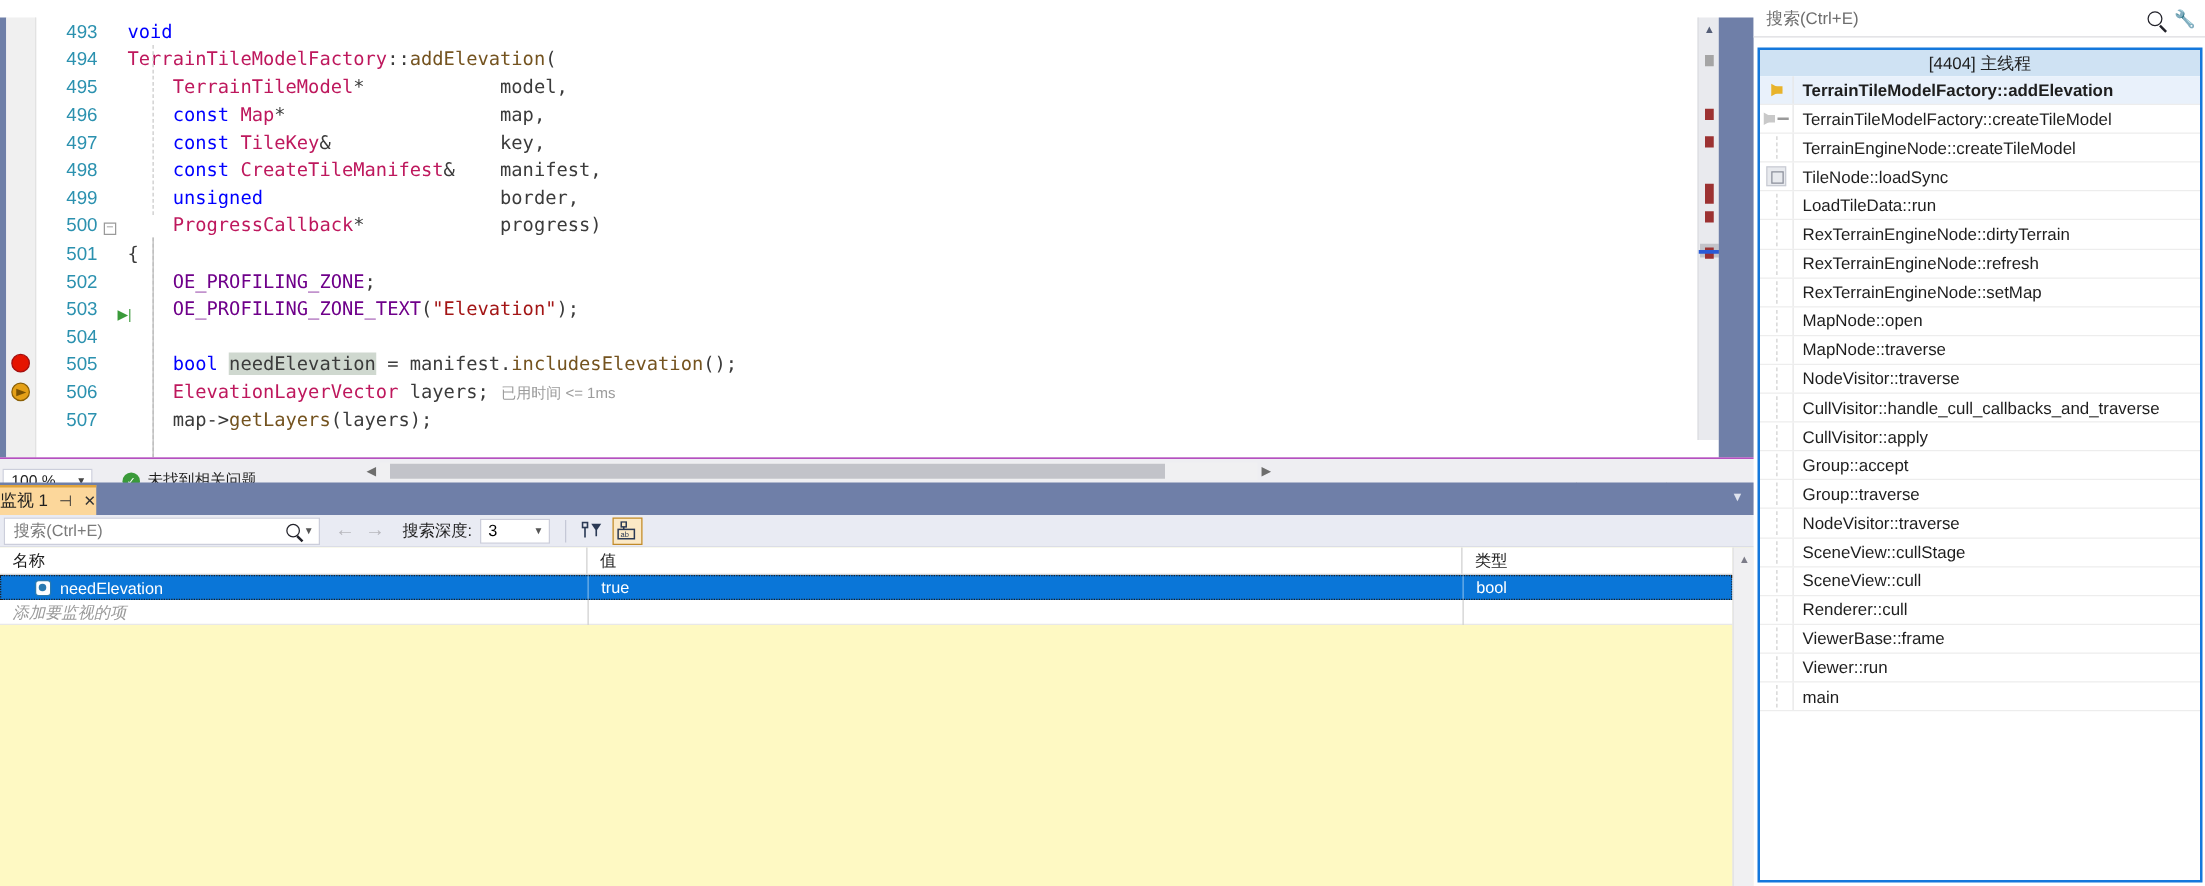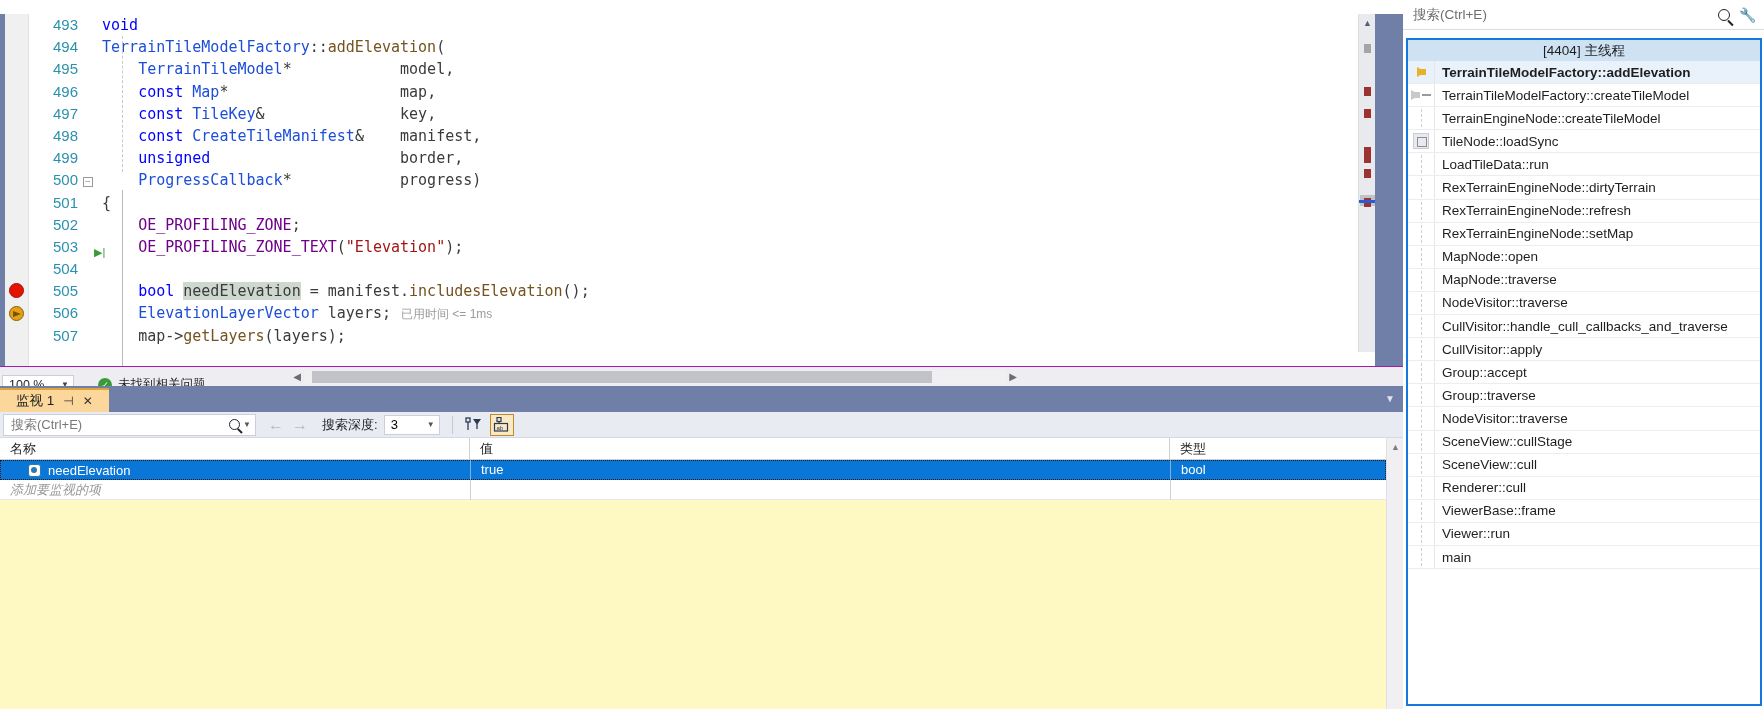--- a/index.html
+++ b/index.html
@@ -64,21 +64,21 @@
   .lnum {
     display: inline-block; width: 48px; text-align: right;
     color: #2b91af; font-family: "Liberation Sans", sans-serif; font-size: 15px;
   }
   .fold {
     display: inline-block; width: 20px; text-align: center;
     color: #9a9a9a; font-size: 12px; font-family: "Liberation Sans", sans-serif;
   }
   .codetext { display: inline-block; padding-left: 4px; }
   .kw   { color: #0000ff; }
-  .type { color: #1d4ed8; }
+  .type { color: #be185d; }
   .fn   { color: #74531f; }
   .mac  { color: #6f008a; }
   .str  { color: #a31515; }
   .pl   { color: #3b3b3b; }
   .op   { color: #3b3b3b; }
   .hl   { background: #cfd8cf; }
   .indent-guide {
     position: absolute; top: 0; bottom: 0; width: 0;
     border-left: 1px dashed #c8c8c8;
   }
@@ -154,21 +154,21 @@
   }
 
   
   #watch-tabstrip {
     position: absolute; left: 0; top: 372px; width: 1403px; height: 26px;
     background: #6f7fa8;
   }
   #watch-tab {
     position: absolute; left: 0; top: 2px; height: 24px;
     background: #fcd79b; display: flex; align-items: center;
-    padding: 0 16px; gap: 9px;
+    padding: 0 0; gap: 9px;
     font-size: 13.5px; color: #1e1e1e;
     border-top: 2px solid #e0a33c;
   }
   .tab-ico { font-size: 12px; color: #333; }
   #watch-tabstrip-chevron {
     position: absolute; right: 8px; top: 7px;
     color: #dfe3ee; font-size: 10px;
   }
 
   

